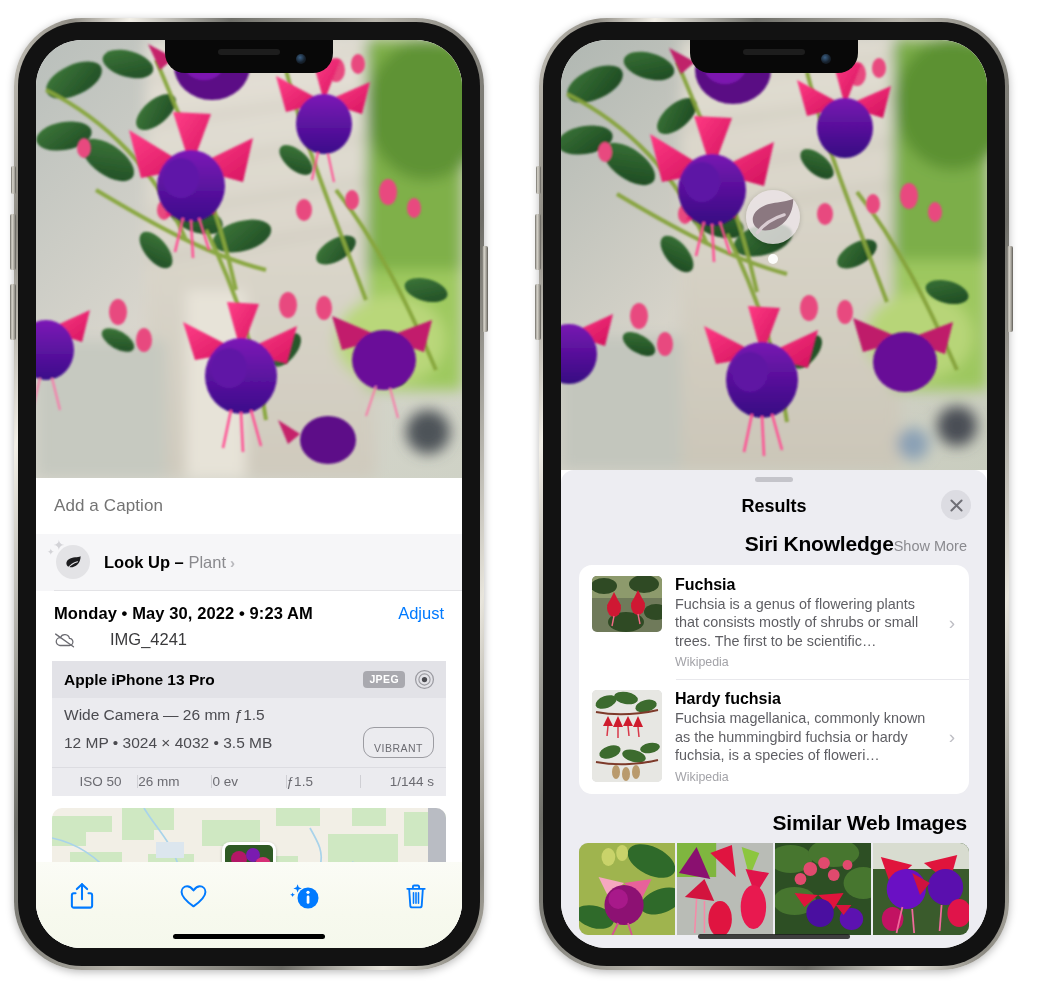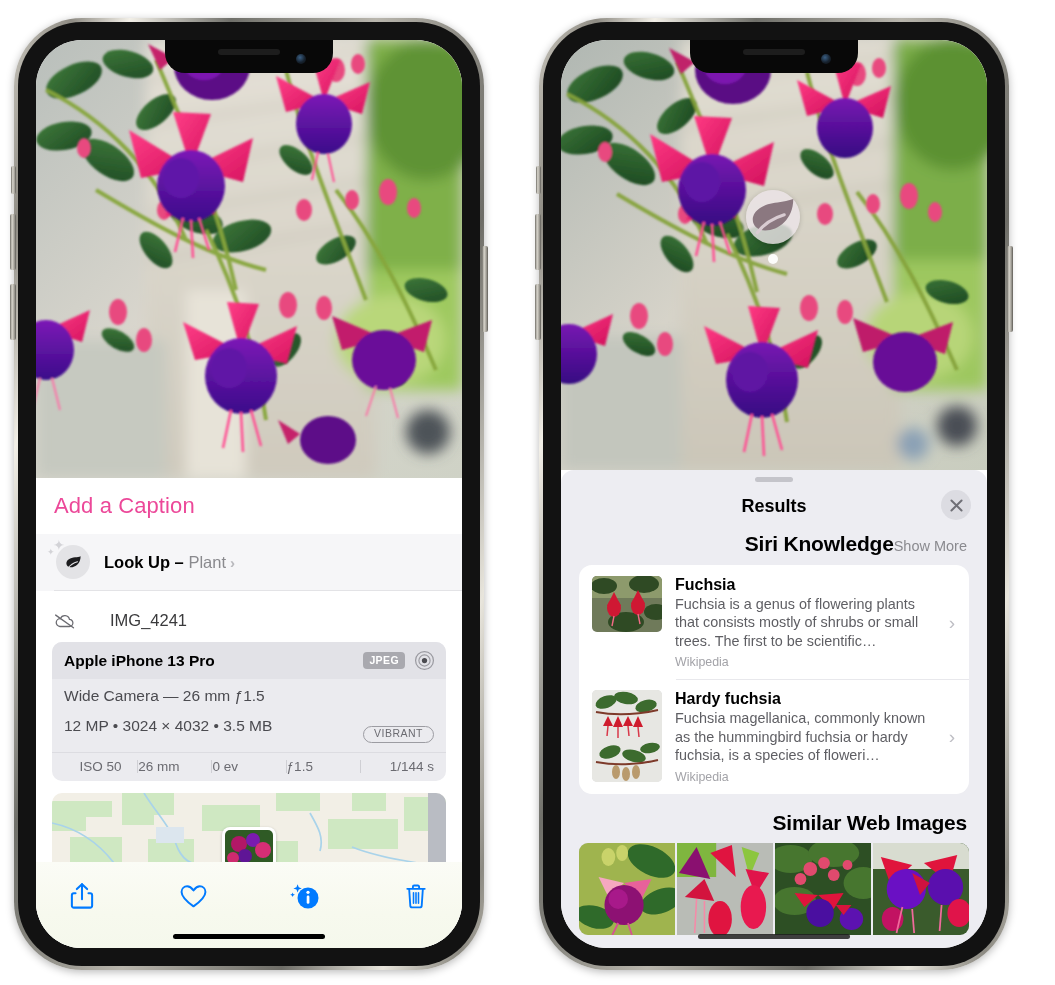--- a/index.html
+++ b/index.html
@@ -65,21 +65,21 @@
   
   .sheet-left {
     position: absolute; left: 0; right: 0; bottom: 0;
     background: #ffffff;
     display: flex; flex-direction: column;
   }
   .caption-row {
     height: 56px; display: flex; align-items: center;
     padding: 0 18px; background: #fff;
   }
-  .caption-placeholder { font-size: 22px; color: #ec4899; letter-spacing:.1px; }
+  .caption-placeholder { font-size: 17px; color: #737373; letter-spacing:.1px; }
 
   .lookup-row {
     display: flex; align-items: center; gap: 14px;
     padding: 11px 18px 12px 20px;
     background: #f6f6f8;
     position: relative;
   }
   .lookup-row::after {
     content:""; position:absolute; left: 18px; right: 0; bottom: 0; height: 1px;
     background: #e3e3e6;
@@ -99,39 +99,39 @@
 
   .meta-block { padding: 13px 18px 0 18px; background: #fff; }
   .meta-line1 { display: flex; align-items: baseline; justify-content: space-between; }
   .meta-date { font-size: 16.5px; color: #000; font-weight: 700; letter-spacing: .1px; }
   .adjust-link { font-size: 16.5px; color: #007aff; }
   .meta-line2 { display: flex; align-items: center; gap: 10px; margin-top: 7px; }
   .meta-file { font-size: 16.5px; color: #3a3a3c; margin-left: 24px; }
 
   .camcard {
     margin: 12px 16px 0 16px;
-    background: #ebebef; border-radius: 10px; overflow: hidden;
+    background: #ebebef; border-radius: 0; overflow: hidden;
   }
   .camcard-head {
     display: flex; align-items: center; justify-content: space-between;
     padding: 8px 11px 8px 12px; background: #e2e2e7;
   }
   .camcard-title { font-size: 15.5px; font-weight: 700; color: #000; }
   .camcard-head-right { display: flex; align-items: center; gap: 9px; }
   .pill-jpeg {
     background: #a9a9af; color: #fff; font-size: 10.5px; font-weight: 700;
     letter-spacing: .4px; padding: 2px 6px 2.5px; border-radius: 4px;
   }
   .camcard-body { padding: 8px 12px 9px 12px; }
   .cam-lens { font-size: 15.5px; color: #4b4b50; }
   .cam-specs-row { display: flex; align-items: center; justify-content: space-between; margin-top: 3px; }
   .cam-specs { font-size: 15.5px; color: #4b4b50; }
   .pill-vibrant {
     border: 1px solid #9c9ca2; color: #6b6b71; font-size: 10.5px; letter-spacing: .5px;
-    padding: 0 10px 3px; border-radius: 11px; font-weight: 400; margin-top: 18px;
+    padding: 14px 10px 3px; border-radius: 11px; font-weight: 400;
   }
   .exif-row {
     display: flex; align-items: center; border-top: 1px solid #dcdce1;
     padding: 6px 12px 7px;
   }
   .exif-cell { flex: 1; font-size: 13.5px; color: #6b6b71; }
   .exif-cell:first-child { text-align: center; }
   .exif-cell:last-child { text-align: right; }
   .exif-div { width: 1px; height: 13px; background: #cfcfd4; }
 
@@ -416,20 +416,24 @@
             </svg>
           </span>
           <span class="lookup-text">
             <span>Look Up</span>
             <span class="sep">–</span>
             <span class="lookup-sub">Plant</span><span class="chev-sm">›</span>
           </span>
         </div>
 
         <div class="meta-block">
+          <div class="meta-line1">
+            <span class="meta-date">Monday • May 30, 2022 • 9:23 AM</span>
+            <span class="adjust-link">Adjust</span>
+          </div>
           <div class="meta-line2">
             <svg width="22" height="16" viewBox="0 0 26 18">
               <path d="M7 15.5h11a4.2 4.2 0 0 0 .3-8.4A5.6 5.6 0 0 0 7.6 6.2 4.6 4.6 0 0 0 7 15.5z" fill="none" stroke="#6b6b71" stroke-width="1.5"></path>
               <line x1="2" y1="2" x2="23" y2="17" stroke="#6b6b71" stroke-width="1.6" stroke-linecap="round"></line>
             </svg>
             <span class="meta-file">IMG_4241</span>
           </div>
         </div>
 
         <div class="camcard">

